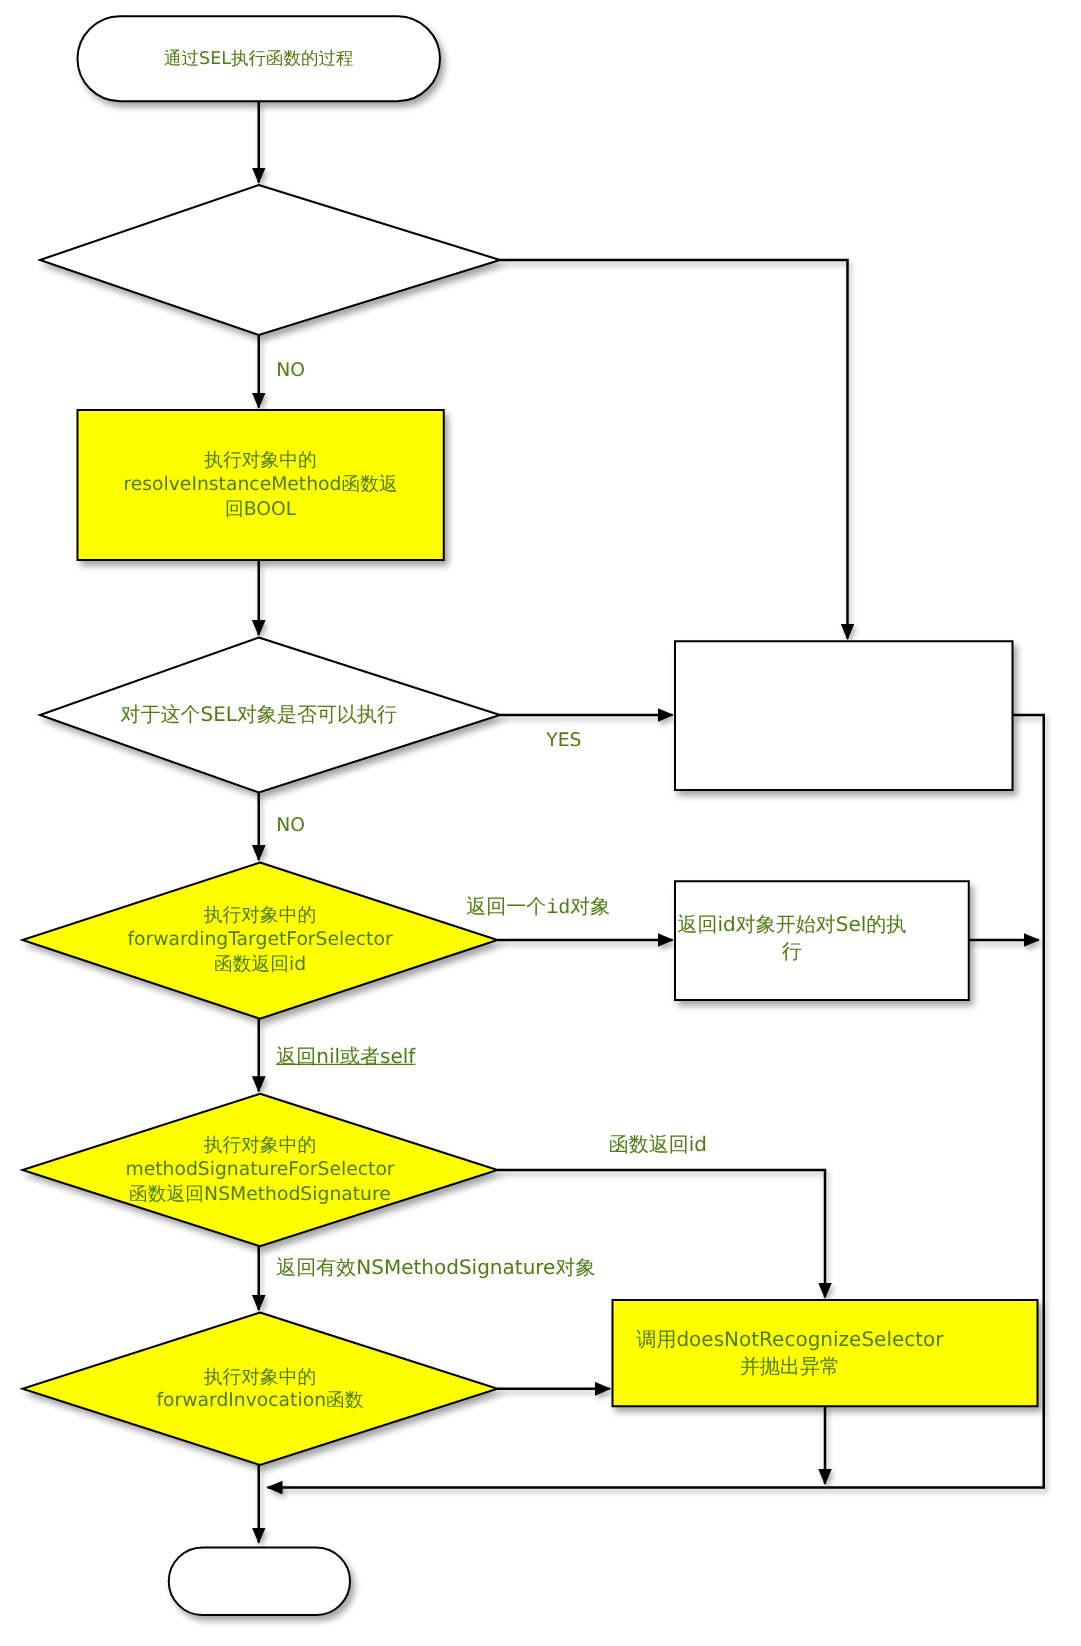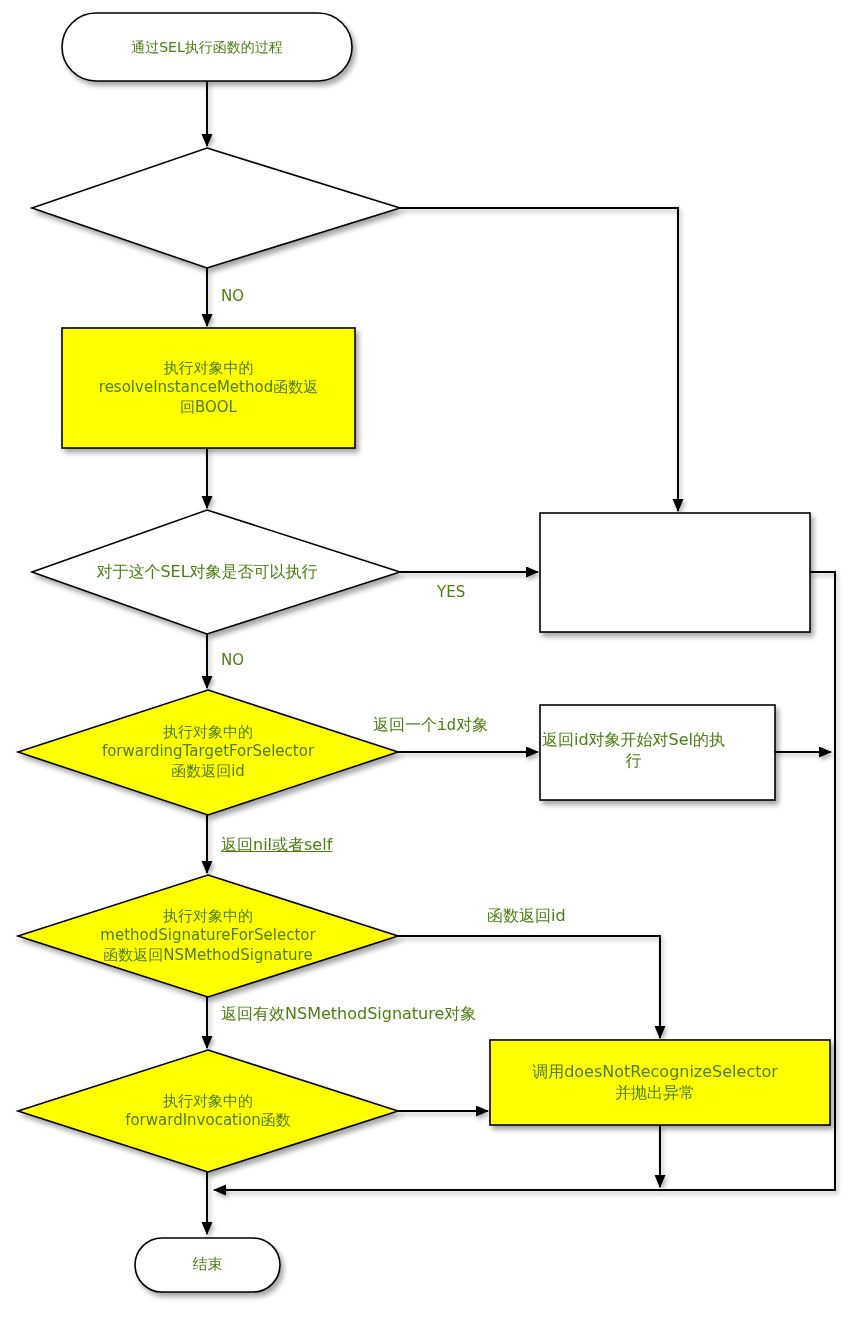--- a/index.html
+++ b/index.html
@@ -100,27 +100,26 @@
 forwardingTargetForSelector
 函数返回id</div>
 
   <div class="lbl bold" style="left:524px; top:705px; width:219px; height:67px; font-size:16px;margin-top:12px;">返回id对象开始对Sel的执
 行</div>
 
   <div class="lbl bold" style="left:48px; top:890px; width:320px; height:92px; font-size:15px;">执行对象中的
 methodSignatureForSelector
 函数返回NSMethodSignature</div>
 
-  <div class="lbl bold" style="left:490px; top:1040px; width:330px; height:85px; font-size:16px;">调用doesNotRecognizeSelector
+  <div class="lbl bold" style="left:467px; top:1040px; width:330px; height:85px; font-size:16px;">调用doesNotRecognizeSelector
 并抛出异常</div>
 
   <div class="lbl bold" style="left:58px; top:1081px; width:300px; height:60px; font-size:15px;">执行对象中的
 forwardInvocation函数</div>
 
-  <div class="lbl bold" style="left:135px; top:1238px; width:145px; height:54px; font-size:15px;">结束</div>
 
   <div class="edge-lbl" style="left:221px; top:287px; font-size:15px;">NO</div>
 
   <div class="edge-lbl" style="left:437px; top:547px; font-size:15px;margin-top:36px;">YES</div>
 
   <div class="edge-lbl" style="left:221px; top:651px; font-size:15px;">NO</div>
 
   <div class="edge-lbl" style="left:373px; top:717px; font-size:16px;font-family:Liberation Mono, monospace;">返回一个id对象</div>
 
   <div class="edge-lbl" style="left:221px; top:835px; font-size:16px;text-decoration:underline;">返回nil或者self</div>

